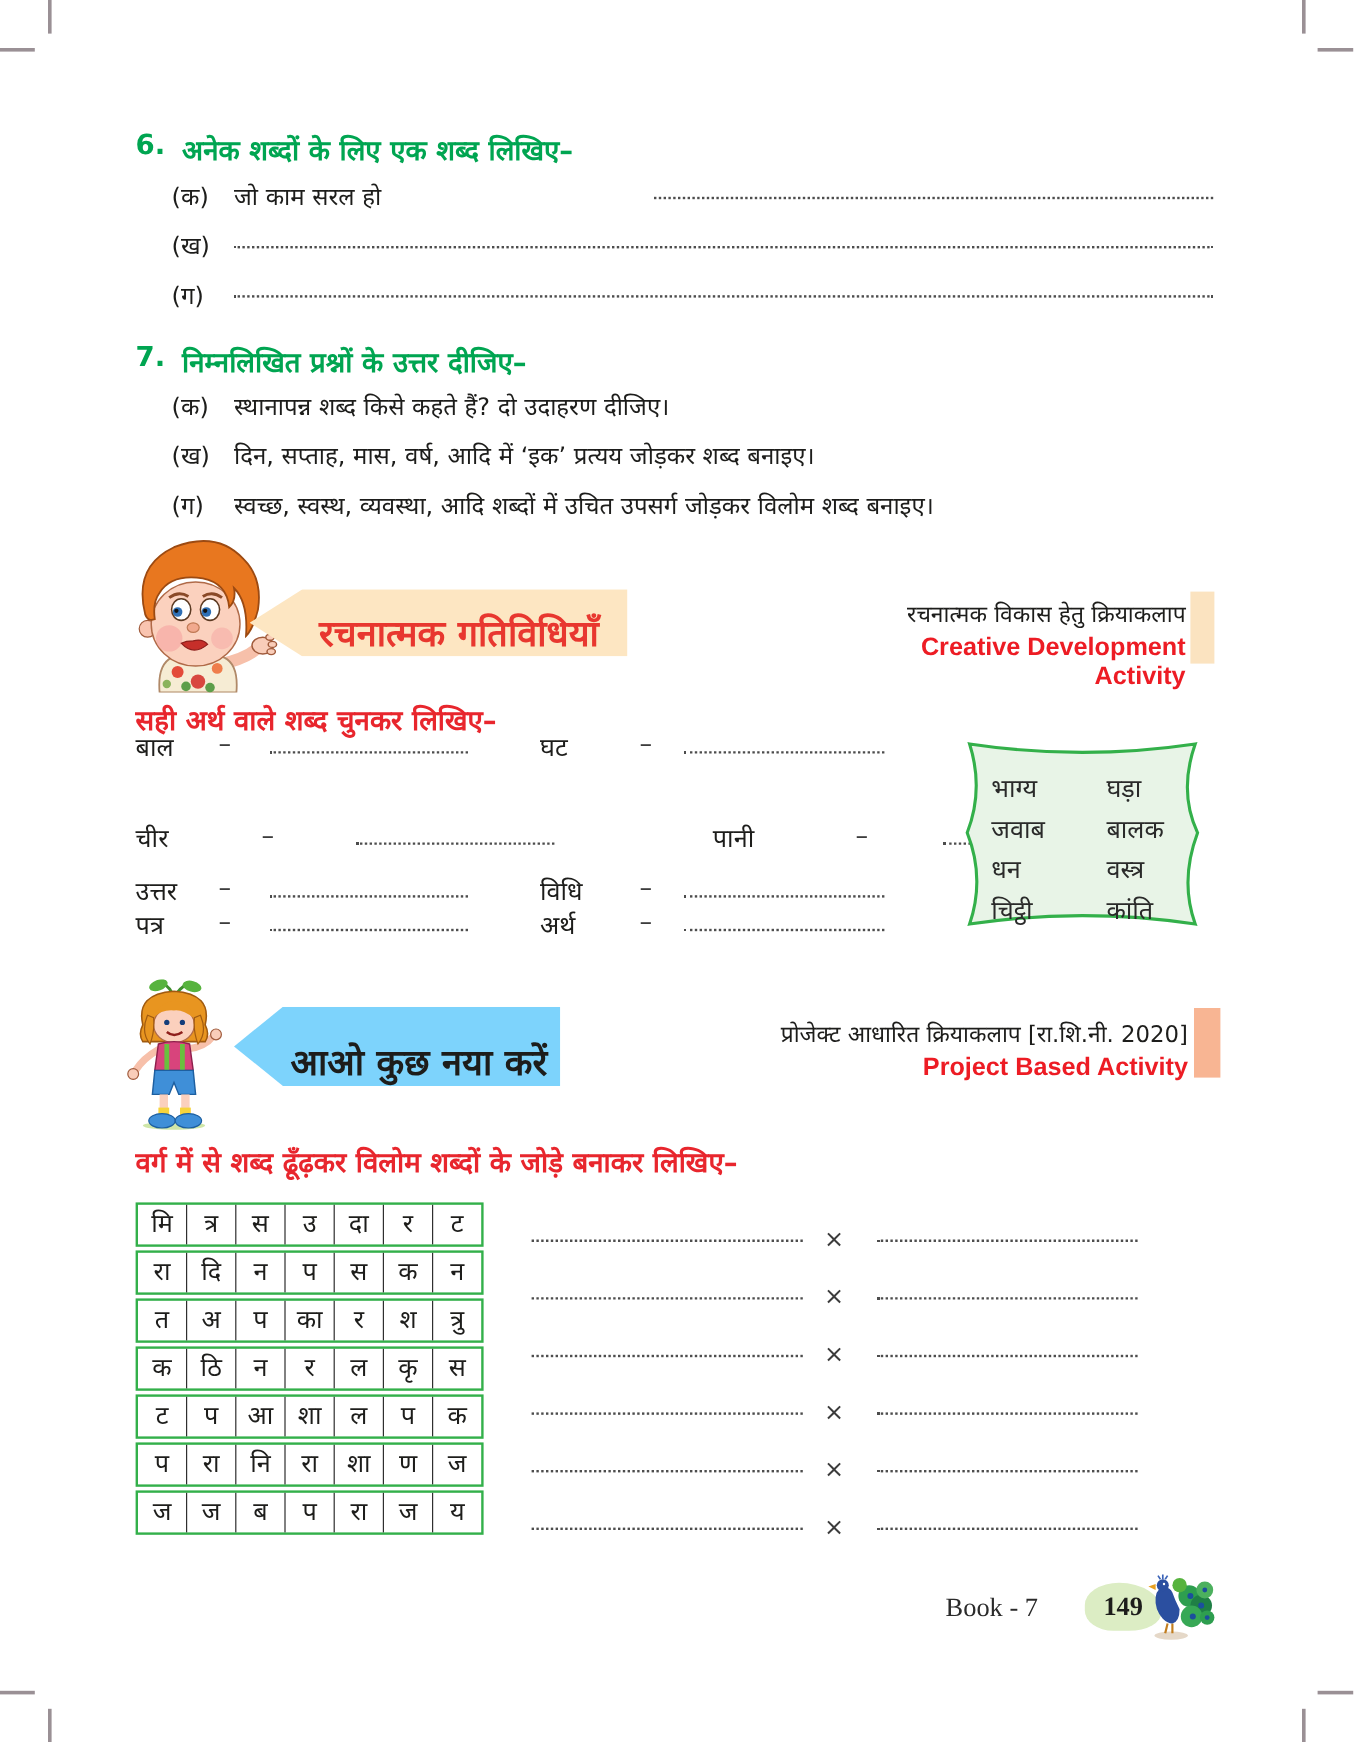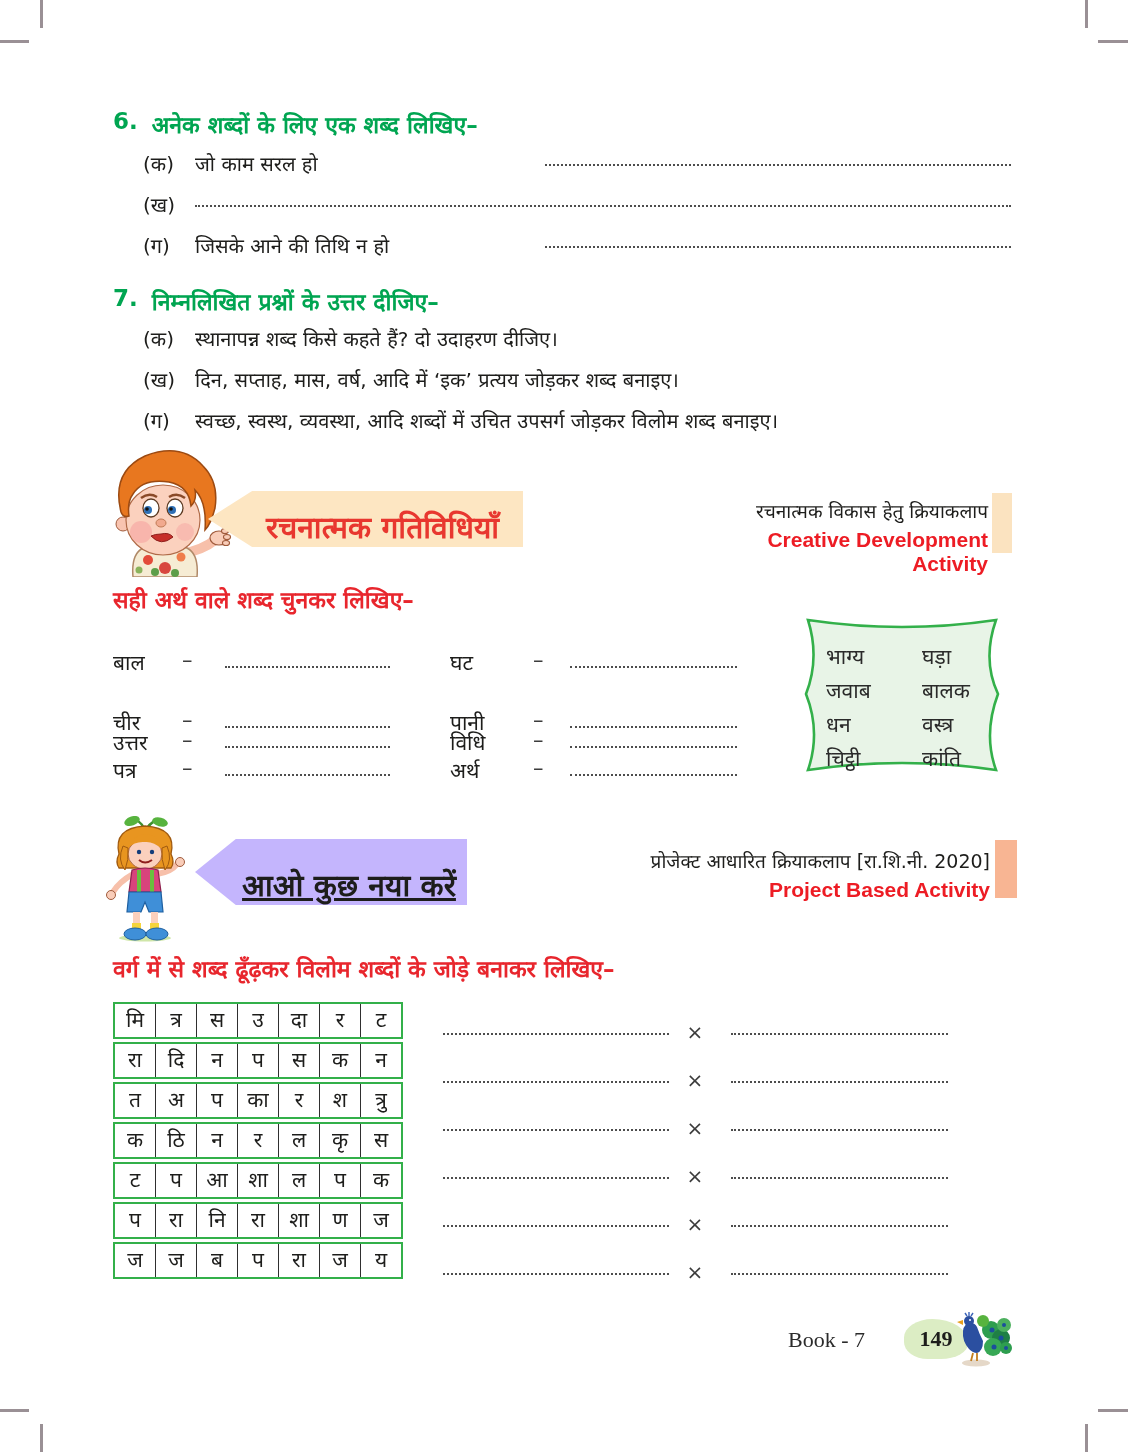--- a/index.html
+++ b/index.html
@@ -16,21 +16,21 @@
   .q-item .marker{width:52px;}
   .q6-row{position:absolute;left:143px;width:868px;display:flex;font-size:20px;}
   .q6-row .marker{width:52px;flex:0 0 auto;}
   .q6-row .q-text{width:350px;flex:0 0 auto;}
   .dots{border-bottom:2px dotted #4d4d4d;height:14px;}
   .q6-row .dots{flex:1 1 auto;margin-top:0;}
   
   .banner{position:absolute;display:flex;align-items:flex-end;justify-content:center;}
   .banner-1{background:#fde6c2;clip-path:polygon(0 50%,14% 0,100% 0,100% 100%,14% 100%);}
   .banner-1 .banner-text{color:#e8372f;font-weight:bold;font-size:30px;padding-left:34px;}
-  .banner-2{background:#c4b5fd;clip-path:polygon(0 50%,15% 0,100% 0,100% 100%,15% 100%);text-decoration:underline;}
+  .banner-2{background:#7dd3fc;clip-path:polygon(0 50%,15% 0,100% 0,100% 100%,15% 100%);}
   .banner-2 .banner-text{color:#1d1d1b;font-weight:bold;font-size:30px;padding-left:36px;}
   .side-label{position:absolute;text-align:right;}
   .side-label .hi{font-size:19px;color:#1d1d1b;}
   .side-label .en{font-family:"Liberation Sans",sans-serif;font-size:21px;font-weight:bold;color:#ed1c24;margin-top:4px;}
   .side-bar{position:absolute;}
   
   .match-row{position:absolute;left:113px;display:flex;font-size:21px;align-items:flex-start;}
   .match-row .w1{width:69px;}
   .match-row .d1{width:43px;color:#3c3c3c;}
   .match-row .dl1{width:165px;margin-top:4px;}
@@ -80,21 +80,20 @@
     <span class="marker">(क)</span>
     <span class="q-text">जो काम सरल हो</span>
     <span class="dots"></span>
   </div>
   <div class="q6-row" style="top:191px;">
     <span class="marker">(ख)</span>
     <span class="dots"></span>
   </div>
   <div class="q6-row" style="top:232px;">
     <span class="marker">(ग)</span>
-    <span class="q-text">जिसके आने की तिथि न हो</span>
     <span class="dots"></span>
   </div>
 
   <div class="abs h-green" style="left:113px;top:285px;">
     <span>7.</span>
     <span>निम्नलिखित प्रश्नों के उत्तर दीजिए–</span>
   </div>
   <div class="q-item" style="top:325px;">
     <span class="marker">(क)</span>
     <span>स्थानापन्न शब्द किसे कहते हैं? दो उदाहरण दीजिए।</span>
@@ -145,30 +144,30 @@
   <div class="banner banner-1" style="left:208px;top:491px;width:315px;height:56px;">
     <span class="banner-text">रचनात्मक गतिविधियाँ</span>
   </div>
   <div class="side-label" style="left:690px;top:498px;width:298px;">
     <div class="hi">रचनात्मक विकास हेतु क्रियाकलाप</div>
     <div class="en">Creative Development Activity</div>
   </div>
   <div class="side-bar" style="left:992px;top:493px;width:20px;height:60px;background:#fbe3c0;"></div>
 
   <div class="abs h-red" style="left:113px;top:583px;">सही अर्थ वाले शब्द चुनकर लिखिए–</div>
-  <div class="match-row" style="top:648px;">
+  <div class="match-row" style="top:608px;">
     <span class="w1">बाल</span>
     <span class="d1">–</span>
     <span class="dots dl1"></span>
     <span class="sp"></span>
     <span class="w2">घट</span>
     <span class="d2">–</span>
     <span class="dots dl2"></span>
   </div>
-  <div class="match-row" style="top:708px;">
+  <div class="match-row" style="top:684px;gap:36px;">
     <span class="w1">चीर</span>
     <span class="d1">–</span>
     <span class="dots dl1"></span>
     <span class="sp"></span>
     <span class="w2">पानी</span>
     <span class="d2">–</span>
     <span class="dots dl2"></span>
   </div>
   <div class="match-row" style="top:728px;">
     <span class="w1">उत्तर</span>

